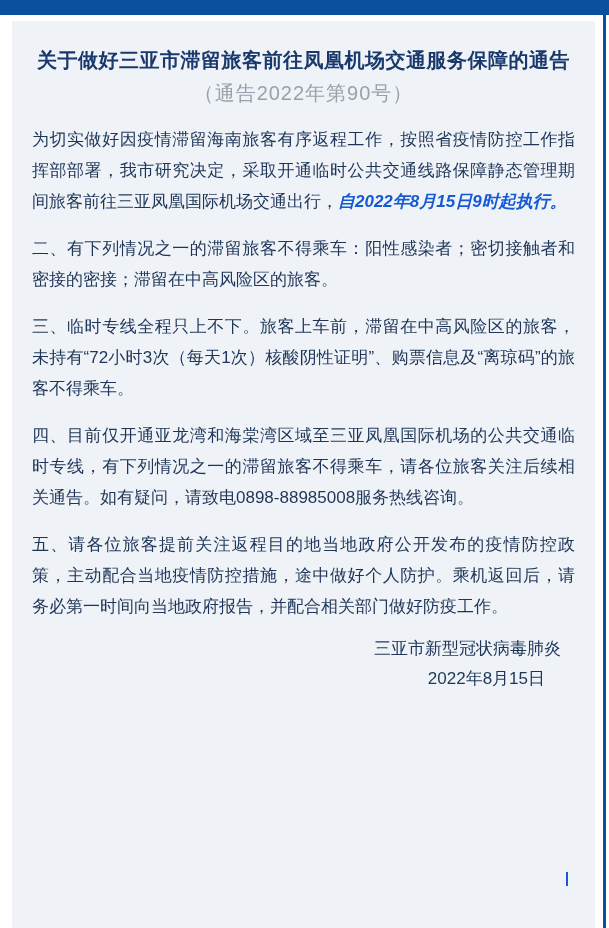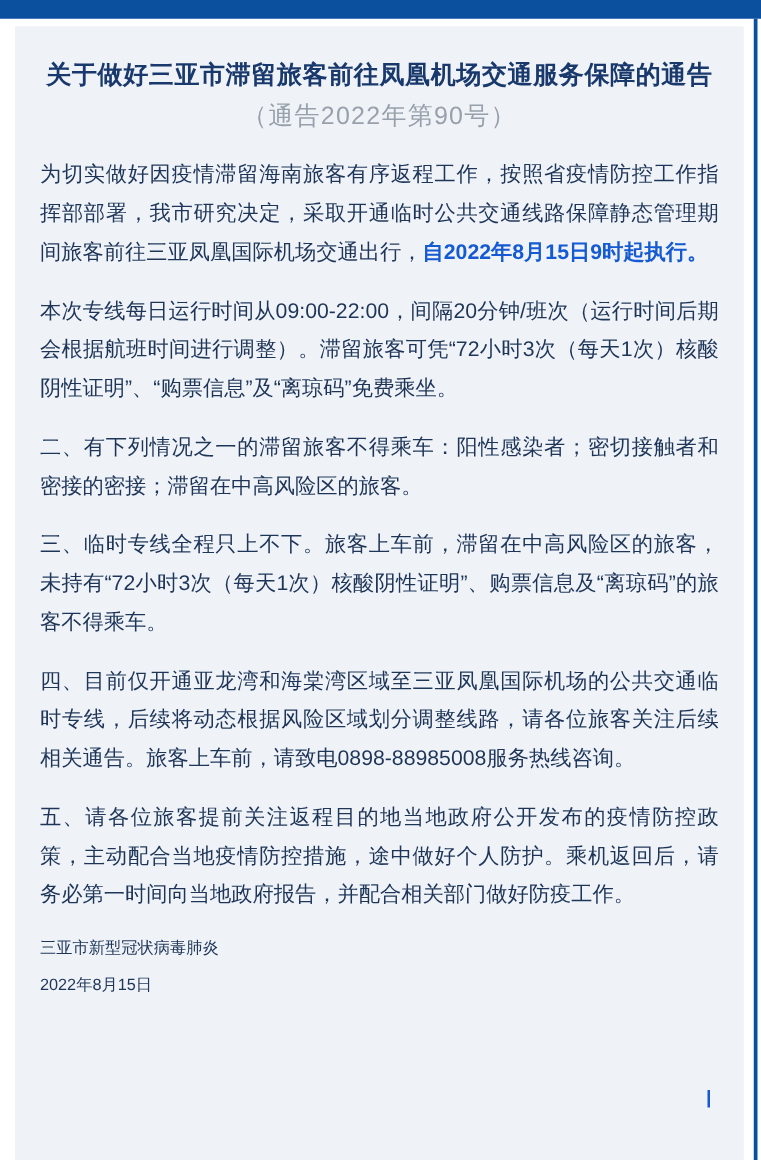--- a/index.html
+++ b/index.html
@@ -48,27 +48,28 @@
     font-size: 17px;
     line-height: 31px;
     color: #1e3558;
     text-align: justify;
   }
   .body-text p { margin-top: 16px; }
   .body-text p:first-child { margin-top: 0; }
   .highlight {
     color: #155ad2;
     font-weight: bold;
+    font-style: italic;
   }
   .signature {
     margin-top: 12px;
-    font-size: 13px;
+    font-size: 17px;
     line-height: 30px;
     color: #1e3558;
-    text-align: left;
+    text-align: right;
     padding-right: 14px;
   }
   .signature .date { padding-right: 16px; }
   .text-cursor {
     position: absolute;
     left: 566px; top: 872px;
     width: 2px; height: 14px;
     background: #1659d0;
   }
 </style>
@@ -77,24 +78,23 @@
 
 <div class="top-bar"></div>
 <div class="right-line"></div>
 
 <div class="card">
   <div class="title">关于做好三亚市滞留旅客前往凤凰机场交通服务保障的通告</div>
   <div class="doc-number">（通告2022年第90号）</div>
 
   <div class="body-text">
     <p><span>为切实做好因疫情滞留海南旅客有序返程工作，按照省疫情防控工作指挥部部署，我市研究决定，采取开通临时公共交通线路保障静态管理期间旅客前往三亚凤凰国际机场交通出行，</span><span class="highlight">自2022年8月15日9时起执行。</span></p>
-    <p>本次专线每日运行时间从09:00-22:00，间隔20分钟/班次（运行时间后期会根据航班时间进行调整）。滞留旅客可凭“72小时3次（每天1次）核酸阴性证明”、“购票信息”及“离琼码”免费乘坐。</p>
     <p>二、有下列情况之一的滞留旅客不得乘车：阳性感染者；密切接触者和密接的密接；滞留在中高风险区的旅客。</p>
     <p>三、临时专线全程只上不下。旅客上车前，滞留在中高风险区的旅客，未持有“72小时3次（每天1次）核酸阴性证明”、购票信息及“离琼码”的旅客不得乘车。</p>
-    <p>四、目前仅开通亚龙湾和海棠湾区域至三亚凤凰国际机场的公共交通临时专线，后续将动态根据风险区域划分调整线路，请各位旅客关注后续相关通告。旅客上车前，请致电0898-88985008服务热线咨询。</p>
+    <p>四、目前仅开通亚龙湾和海棠湾区域至三亚凤凰国际机场的公共交通临时专线，有下列情况之一的滞留旅客不得乘车，请各位旅客关注后续相关通告。如有疑问，请致电0898-88985008服务热线咨询。</p>
     <p>五、请各位旅客提前关注返程目的地当地政府公开发布的疫情防控政策，主动配合当地疫情防控措施，途中做好个人防护。乘机返回后，请务必第一时间向当地政府报告，并配合相关部门做好防疫工作。</p>
   </div>
 
   <div class="signature">
     <div>三亚市新型冠状病毒肺炎</div>
     <div class="date">2022年8月15日</div>
   </div>
 </div>
 
 <div class="text-cursor"></div>

